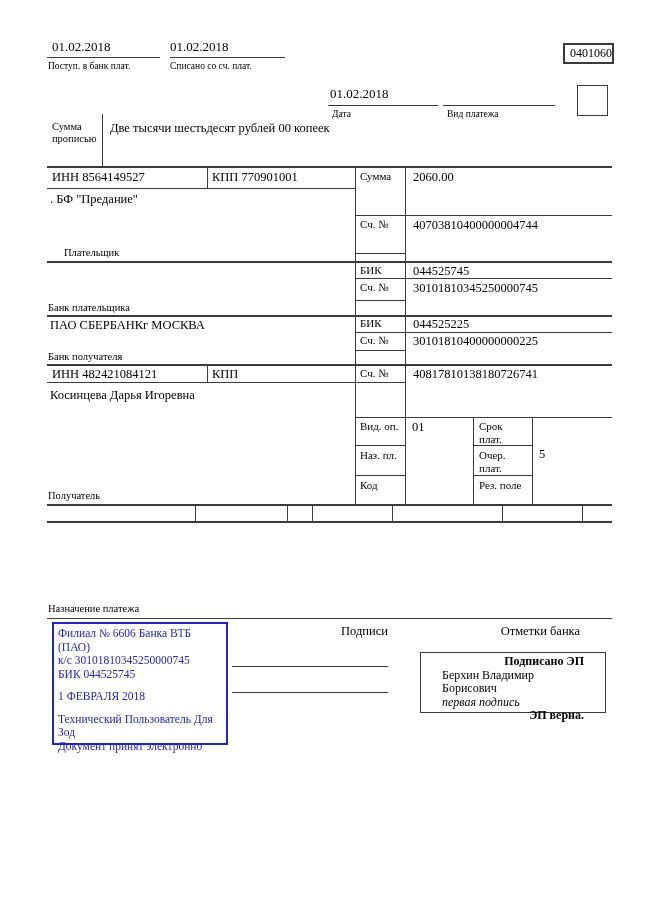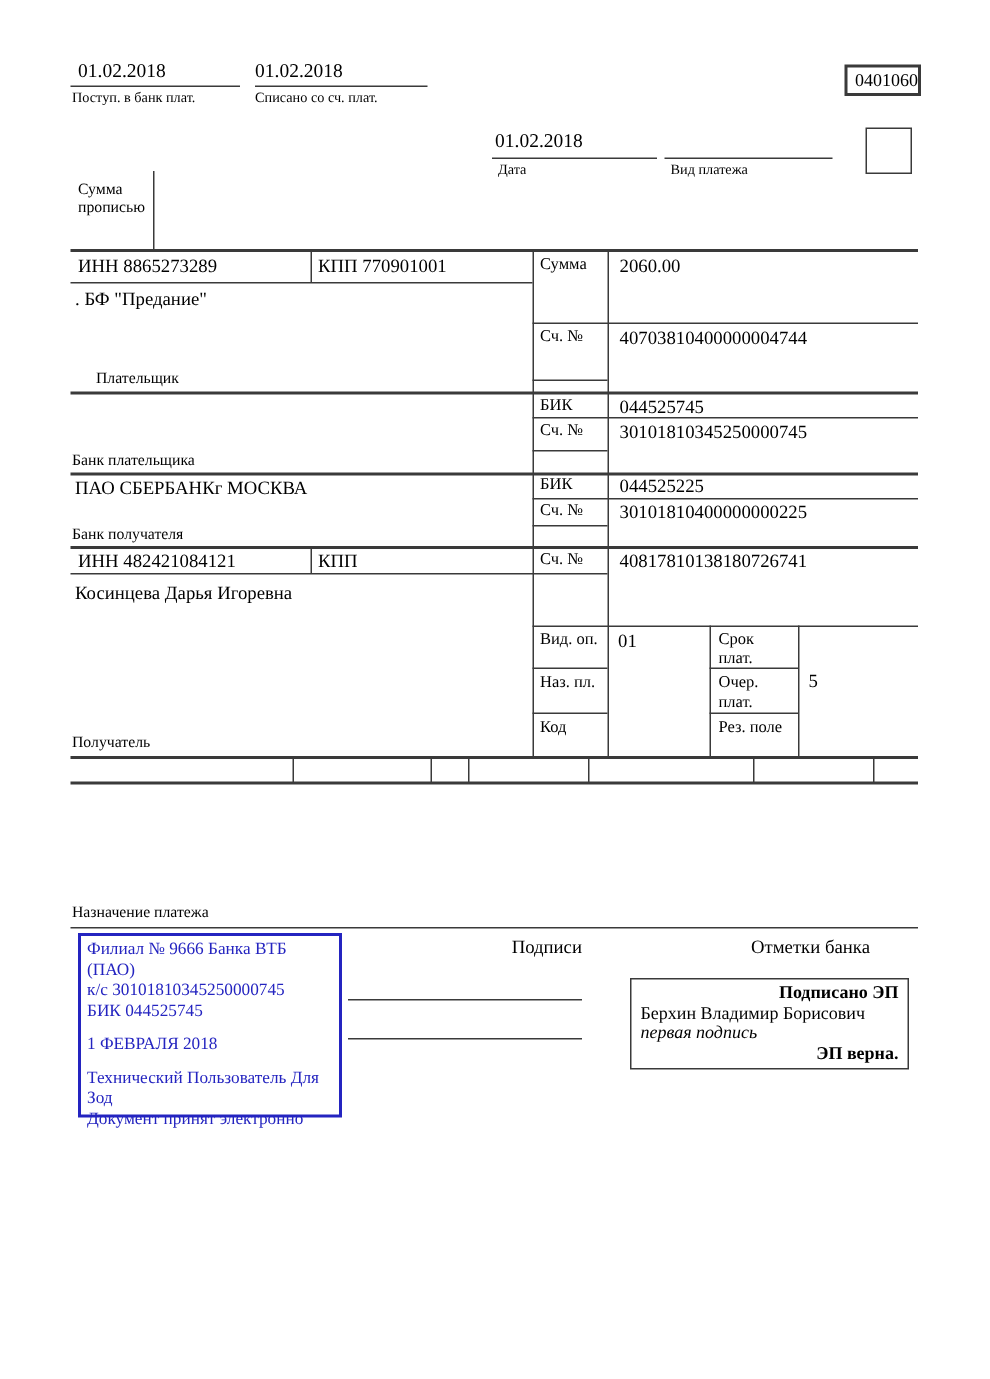--- a/index.html
+++ b/index.html
@@ -20,21 +20,21 @@
   .stamp-blue {
     position:absolute; left:52px; top:622px; width:176px; height:123px;
     border:2px solid var(--stamp-blue,#2424c0); color:var(--stamp-blue,#2424c0);
     padding:3px 4px; box-sizing:border-box; font-size:11.5px; line-height:13.5px;
   }
   .stamp-blue .ln { min-height:13.5px; }
   .stamp-blue .gap { min-height:9px; }
   .ep-box {
     position:absolute; left:420px; top:652px; width:186px; height:61px;
     border:1.5px solid #3a3a3a; box-sizing:border-box; font-size:12px; line-height:13.5px;
-    padding:2px 6px;
+    padding:2px 21px;
   }
   .ctr { text-align:right; }
   .b { font-weight:bold; }
   .i { font-style:italic; }
 </style>
 </head>
 <body>
 
 <div id="page">
 
@@ -52,20 +52,21 @@
 
   <div class="tx" style="left:330px; top:87px; font-size:13px;">01.02.2018</div>
   <div class="hl" style="left:328px; top:105px; width:110px;"></div>
   <div class="tx sm" style="left:332px; top:109px;">Дата</div>
   <div class="hl" style="left:443px; top:105px; width:112px;"></div>
   <div class="tx sm" style="left:447px; top:109px;">Вид платежа</div>
   <div class="box" style="left:577px; top:85px; width:29px; height:29px;"></div>
 
   <div class="vl" style="left:102px; top:114px; height:53px;"></div>
   <div class="tx md wrap" style="left:52px; top:121px; width:46px;">Сумма прописью</div>
+  <div class="tx" style="left:110px; top:121px;">Две тысячи шестьдесят рублей 00 копеек</div>
 
   <div class="hl2" style="left:47px; top:166px; width:565px;"></div>
   <div class="vl" style="left:207px; top:167px; height:21px;"></div>
   <div class="vl" style="left:355px; top:167px; height:338px;"></div>
   <div class="vl" style="left:405px; top:167px; height:338px;"></div>
   <div class="hl" style="left:47px; top:188px; width:308px;"></div>
   <div class="hl" style="left:355px; top:215px; width:257px;"></div>
   <div class="hl" style="left:355px; top:253px; width:50px;"></div>
   <div class="hl2" style="left:47px; top:261px; width:565px;"></div>
   <div class="hl" style="left:355px; top:278px; width:257px;"></div>
@@ -86,21 +87,21 @@
   <div class="hl2" style="left:47px; top:504px; width:565px;"></div>
 
   <div class="vl" style="left:195px; top:505px; height:17px;"></div>
   <div class="vl" style="left:287px; top:505px; height:17px;"></div>
   <div class="vl" style="left:312px; top:505px; height:17px;"></div>
   <div class="vl" style="left:392px; top:505px; height:17px;"></div>
   <div class="vl" style="left:502px; top:505px; height:17px;"></div>
   <div class="vl" style="left:582px; top:505px; height:17px;"></div>
   <div class="hl2" style="left:47px; top:521px; width:565px;"></div>
 
-  <div class="tx" style="left:52px; top:170px;">ИНН 8865273289</div>
+  <div class="tx" style="left:52px; top:170px;">ИНН 8564149527</div>
   <div class="tx" style="left:212px; top:170px;">КПП 770901001</div>
   <div class="tx cl" style="left:360px; top:170px;">Сумма</div>
   <div class="tx" style="left:413px; top:170px;">2060.00</div>
 
   <div class="tx" style="left:50px; top:192px;">. БФ "Предание"</div>
   <div class="tx cl" style="left:360px; top:218px;">Сч. №</div>
   <div class="tx" style="left:413px; top:218px;">40703810400000004744</div>
   <div class="tx md" style="left:48px; top:247px;margin-left:16px;">Плательщик</div>
 
   <div class="tx cl" style="left:360px; top:264px;">БИК</div>
@@ -129,21 +130,21 @@
   <div class="tx cl wrap" style="left:479px; top:449px; width:48px;">Очер. плат.</div>
   <div class="tx" style="left:539px; top:447px;">5</div>
   <div class="tx cl" style="left:360px; top:479px;">Код</div>
   <div class="tx cl" style="left:479px; top:479px;">Рез. поле</div>
   <div class="tx md" style="left:48px; top:490px;">Получатель</div>
 
   <div class="tx md" style="left:48px; top:603px;">Назначение платежа</div>
   <div class="hl" style="left:47px; top:618px; width:565px;"></div>
 
   <div class="stamp-blue">
-    <div class="ln">Филиал № 9666 Банка ВТБ (ПАО)</div>
+    <div class="ln">Филиал № 6606 Банка ВТБ (ПАО)</div>
     <div class="ln">к/с 30101810345250000745</div>
     <div class="ln">БИК 044525745</div>
     <div class="gap"></div>
     <div class="ln">1 ФЕВРАЛЯ 2018</div>
     <div class="gap"></div>
     <div class="ln">Технический Пользователь Для</div>
     <div class="ln">Зод</div>
     <div class="ln">Документ принят электронно</div>
   </div>
 

